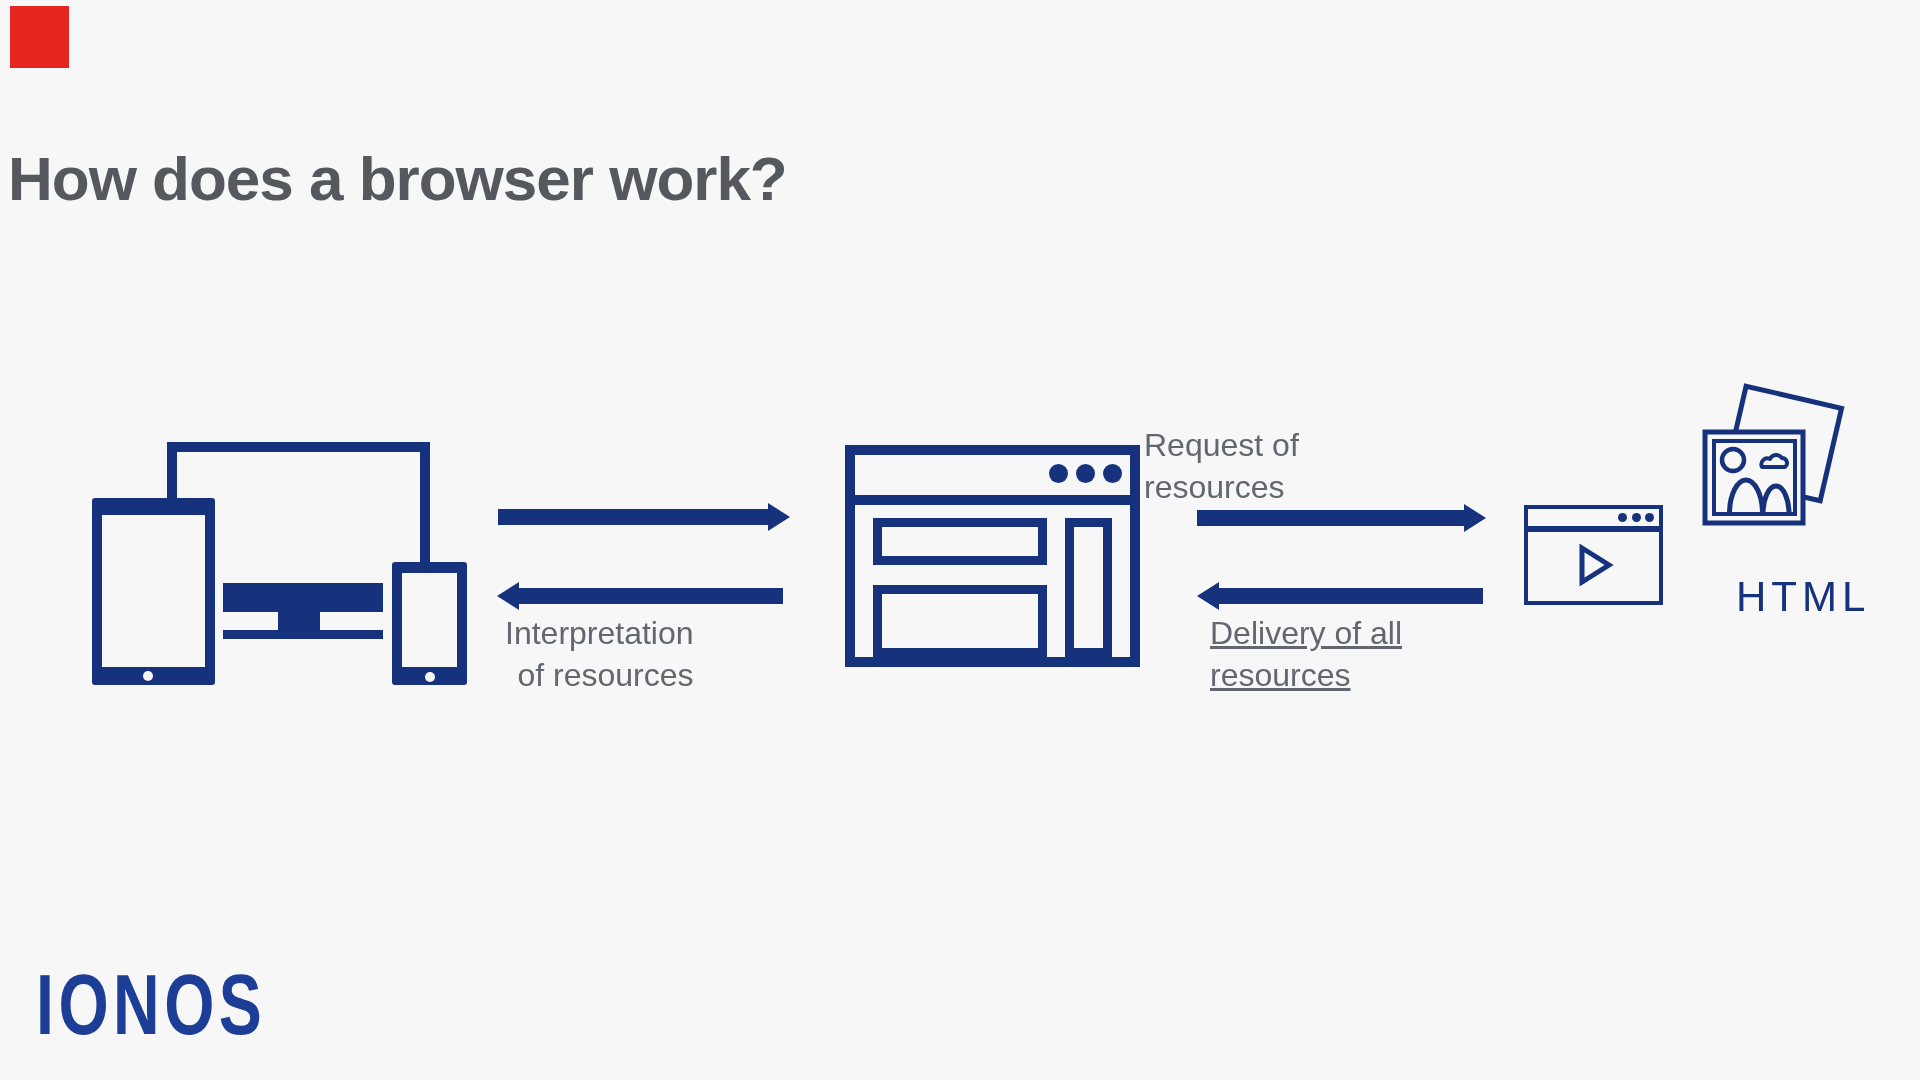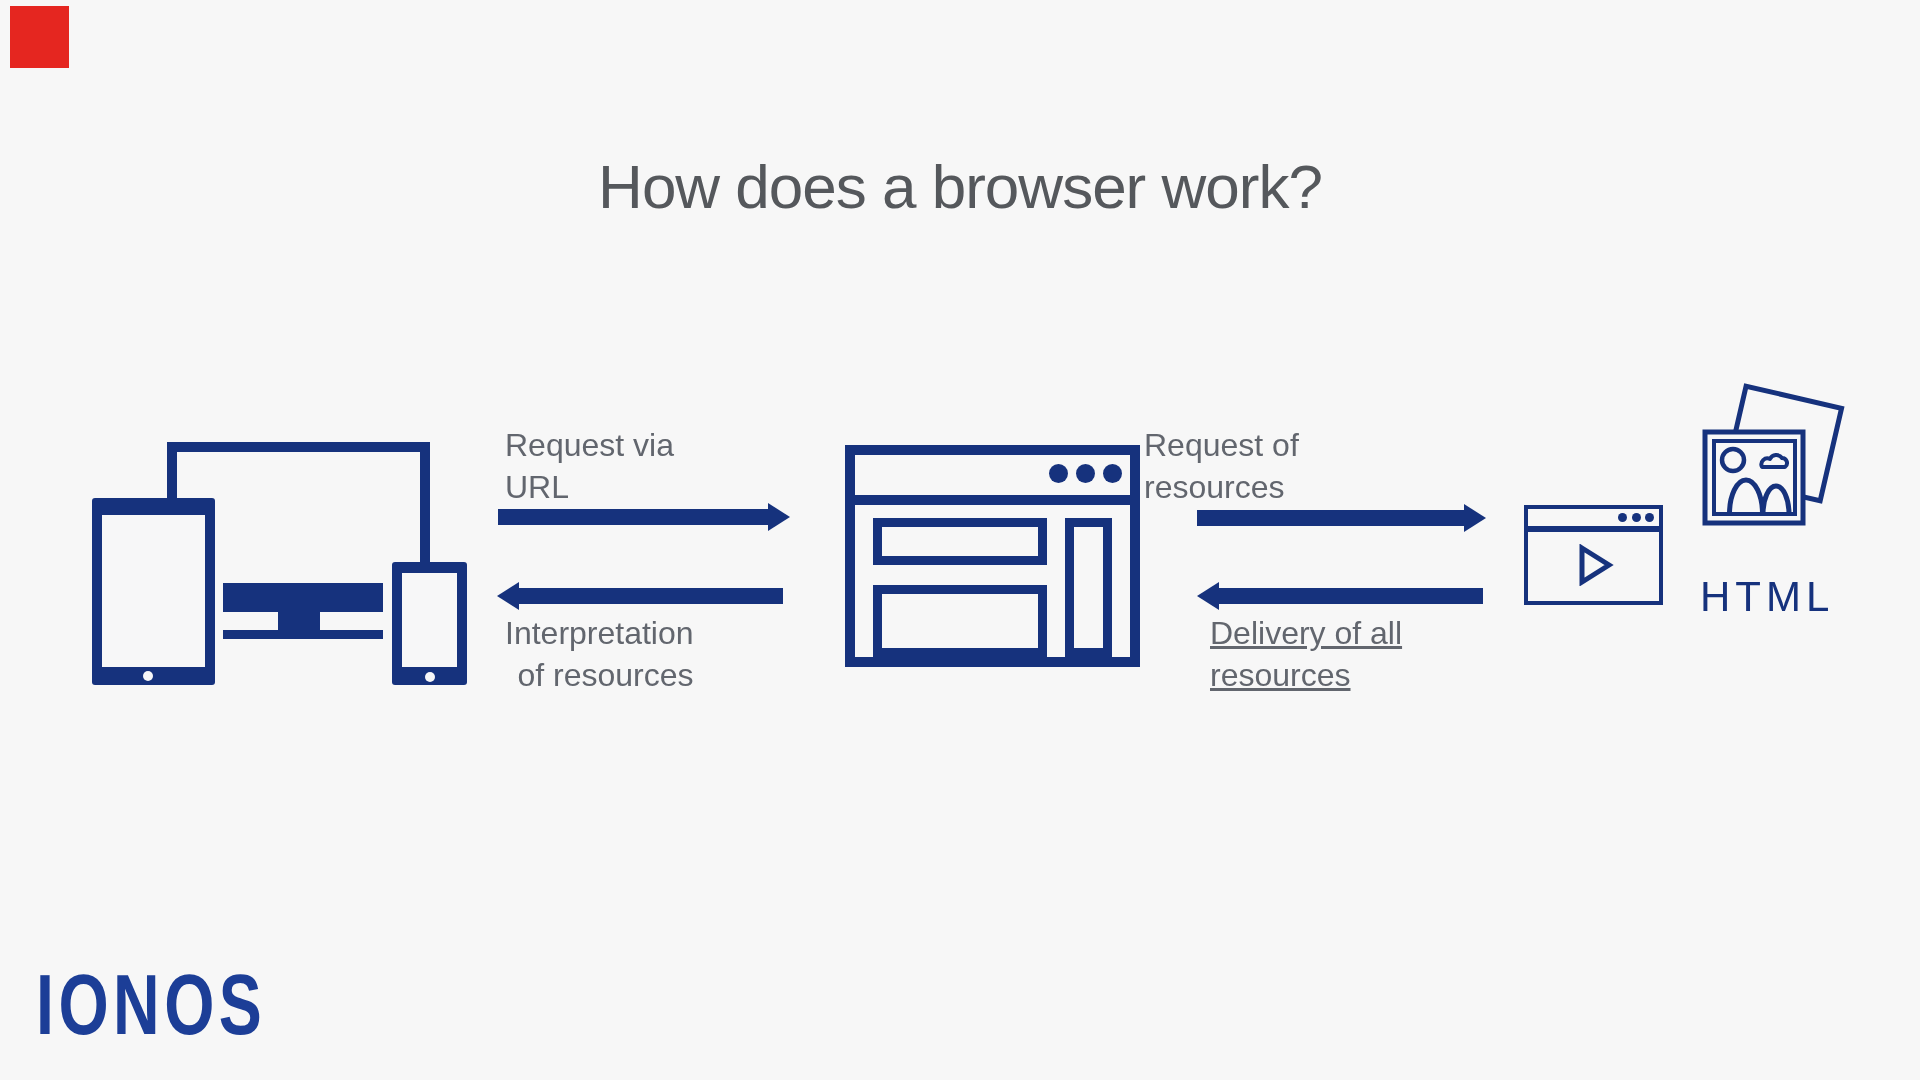--- a/index.html
+++ b/index.html
@@ -14,22 +14,22 @@
   html,body{margin:0;padding:0;}
   body{background:var(--background);font-family:"Liberation Sans",sans-serif;}
   #canvas{position:relative;width:1920px;height:1080px;background:var(--background);overflow:hidden;}
 
   .abs{position:absolute;}
 
   
   .accent-square{left:10px;top:6px;width:59px;height:62px;background:var(--accent-red);}
 
   
-  .title{left:0;right:0;top:140px;text-align:center;font-size:62px;font-weight:normal;
-         color:var(--title-gray);letter-spacing:-1px;margin:16px;line-height:1;}
+  .title{left:0;right:0;top:140px;font-size:62px;font-weight:bold;
+         color:var(--title-gray);letter-spacing:-1px;margin:8px;line-height:1;}
 
   
   .monitor-frame{left:167px;top:442px;width:263px;height:140px;box-sizing:border-box;
     border:10px solid var(--navy);border-bottom:none;}
   .monitor-bezel{left:223px;top:583px;width:160px;height:29px;background:var(--navy);}
   .monitor-stem{left:278px;top:612px;width:42px;height:18px;background:var(--navy);}
   .monitor-base{left:223px;top:630px;width:160px;height:9px;background:var(--navy);}
   .tablet{left:92px;top:498px;width:123px;height:187px;background:var(--navy);border-radius:3px;}
   .tablet-screen{left:10px;top:17px;width:103px;height:152px;background:var(--screen-white);}
   .home-dot{width:10px;height:10px;border-radius:50%;background:var(--screen-white);}
@@ -69,21 +69,21 @@
   .play-svg{left:50px;top:35px;}
 
   
   .images-svg{left:1690px;top:378px;}
   .ico-stroke{fill:none;stroke:var(--navy);}
   .ico-fillbg{fill:var(--background);stroke:var(--navy);}
 
   
   .html-code{left:1700px;top:566px;font-size:42px;line-height:62px;letter-spacing:5px;
     color:var(--navy);}
-  .html-code span{display:block;}
+  .html-code span{display:block;margin-left:36px;}
 
   
   .brand{left:36px;top:961px;font-size:86px;font-weight:bold;line-height:1;
     color:var(--logo-blue);letter-spacing:6px;transform:scaleX(0.75);transform-origin:left top;}
 </style>
 </head>
 <body>
 
 <div id="canvas">
 
@@ -99,24 +99,20 @@
     <div class="abs tablet">
       <div class="abs tablet-screen"></div>
       <div class="abs home-dot tablet-dot"></div>
     </div>
     <div class="abs phone">
       <div class="abs phone-screen"></div>
       <div class="abs home-dot phone-dot"></div>
     </div>
   </div>
 
-  <div class="abs flow-label" style="left:505px;top:424px;">
-    <span>Request via</span>
-    <span>URL</span>
-  </div>
   <div>
     <div class="abs shaft" style="left:498px;top:509px;width:270px;"></div>
     <div class="abs head-right" style="left:768px;top:503px;"></div>
   </div>
   <div>
     <div class="abs head-left" style="left:497px;top:582px;"></div>
     <div class="abs shaft" style="left:519px;top:588px;width:264px;"></div>
   </div>
   <div class="abs flow-label" style="left:505px;top:612px;text-align:right;">
     <span>Interpretation</span>

